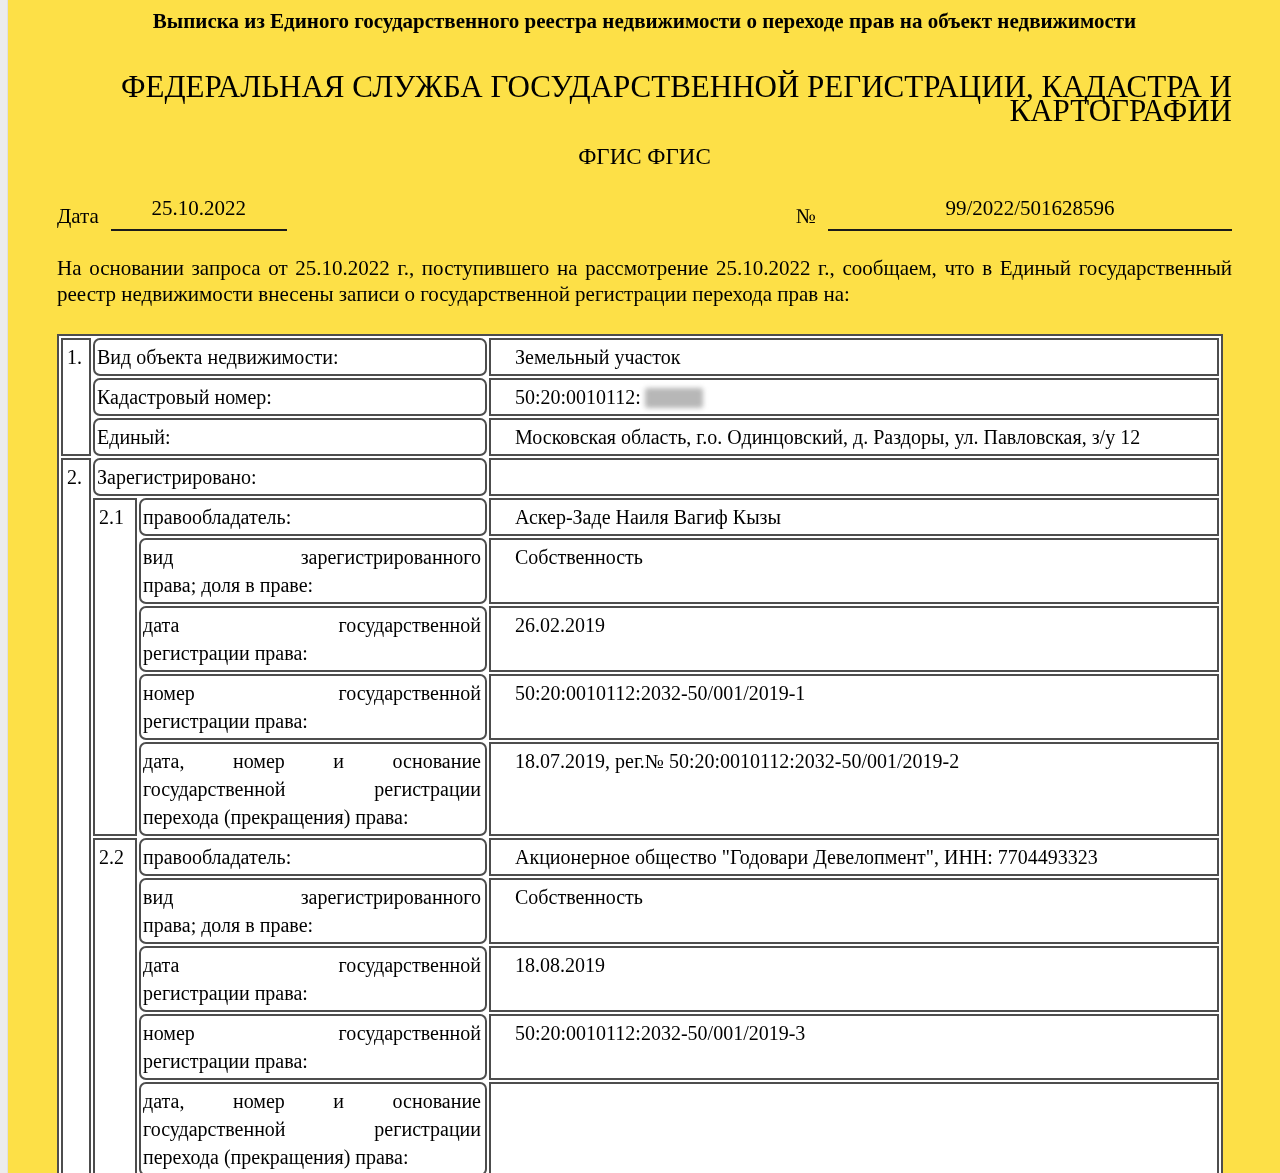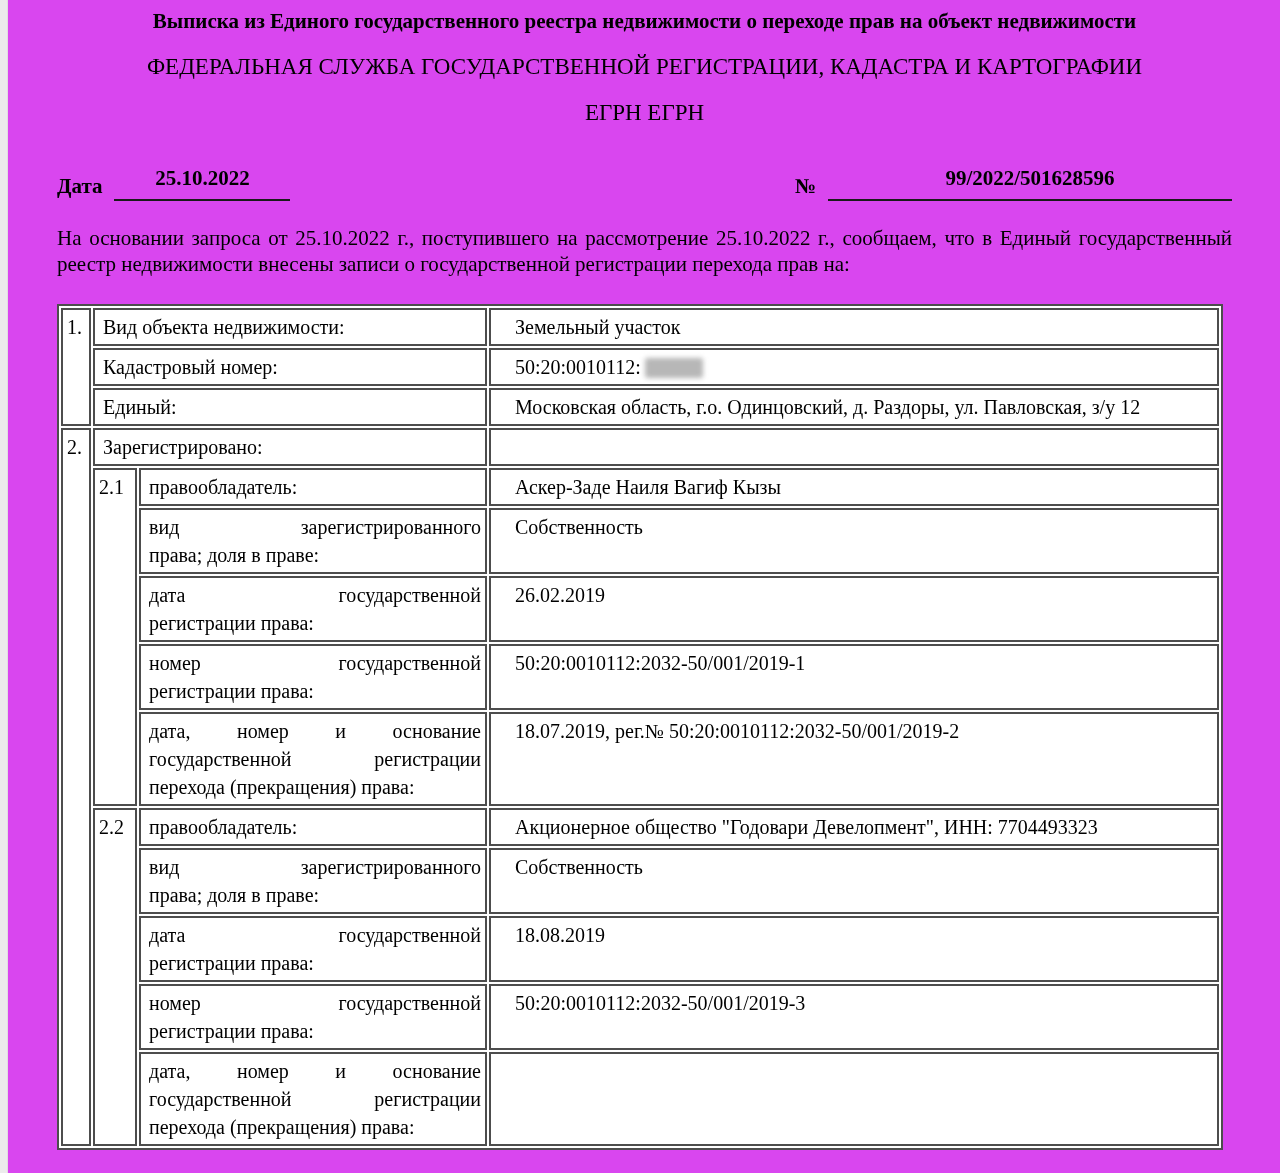--- a/index.html
+++ b/index.html
@@ -15,41 +15,41 @@
   .page-edge {
     position: absolute; left: 0; top: 0;
     width: 8px; height: 1173px;
     background: #ececec;
     border-right: 1px solid #e0e0e0;
   }
   .page {
     position: absolute; left: 8px; top: 0;
     width: 1272px; height: 1173px;
     padding: 8px 48px 0 49px;
-    background: #d946ef;
+    background: #fde047;
   }
   .doc-title {
     font-size: 21px; font-weight: bold;
     line-height: 27px; text-align: center;
     max-width: 1060px; margin: 0 auto;
   }
   .agency {
-    font-size: 23px; line-height: 24px;
-    text-align: center; margin-top: 20px;
+    font-size: 31px; line-height: 24px;
+    text-align: right; margin-top: 40px;
     font-weight: normal;
   }
   .system {
     font-size: 23px; line-height: 24px;
     text-align: center; margin-top: 22px;
     font-weight: normal;
   }
   .dateline {
-    margin-top: 40px;
+    margin-top: 26px;
     display: flex; justify-content: space-between; align-items: flex-end;
-    font-size: 21px; line-height: 26px; font-weight: bold;
+    font-size: 21px; line-height: 26px;
   }
   .dl-group { display: flex; align-items: flex-end; }
   .dl-label { padding-bottom: 2px; }
   .uline {
     border-bottom: 2px solid #1a1a1a;
     text-align: center; padding-bottom: 8px;
     margin-left: 12px; display: inline-block;
   }
   .uline.date-line { width: 176px; }
   .uline.num-line { width: 404px; }
@@ -68,21 +68,21 @@
     background: #ffffff;
   }
   td {
     border: 2px solid #4d4d4d;
     vertical-align: top;
     font-size: 20px; line-height: 28px;
     padding: 3px 5px;
     overflow: hidden;
   }
   td.num { padding: 3px 2px 3px 4px; }
-  td.lab { padding-left: 8px; padding-right: 4px; }
+  td.lab { padding-left: 2px; padding-right: 4px; border-radius: 7px; }
   td.val { padding-left: 24px; }
   .l { text-align: left; }
   .l.spread { text-align: justify; text-align-last: justify; }
   .val.just { text-align: justify; }
   .redacted {
     display: inline-block;
     width: 58px; height: 20px;
     background: #b7b7b7;
     filter: blur(2.5px);
     border-radius: 2px;
@@ -94,21 +94,21 @@
 <body>
 
 <div class="page-edge"></div>
 
 <div class="page">
 
   <div class="doc-title">Выписка из Единого государственного реестра недвижимости о переходе прав на объект недвижимости</div>
 
   <div class="agency">ФЕДЕРАЛЬНАЯ СЛУЖБА ГОСУДАРСТВЕННОЙ РЕГИСТРАЦИИ, КАДАСТРА И КАРТОГРАФИИ</div>
 
-  <div class="system">ЕГРН ЕГРН</div>
+  <div class="system">ФГИС ФГИС</div>
 
   <div class="dateline">
     <div class="dl-group">
       <span class="dl-label">Дата</span>
       <span class="uline date-line">25.10.2022</span>
     </div>
     <div class="dl-group">
       <span class="dl-label">№</span>
       <span class="uline num-line">99/2022/501628596</span>
     </div>

